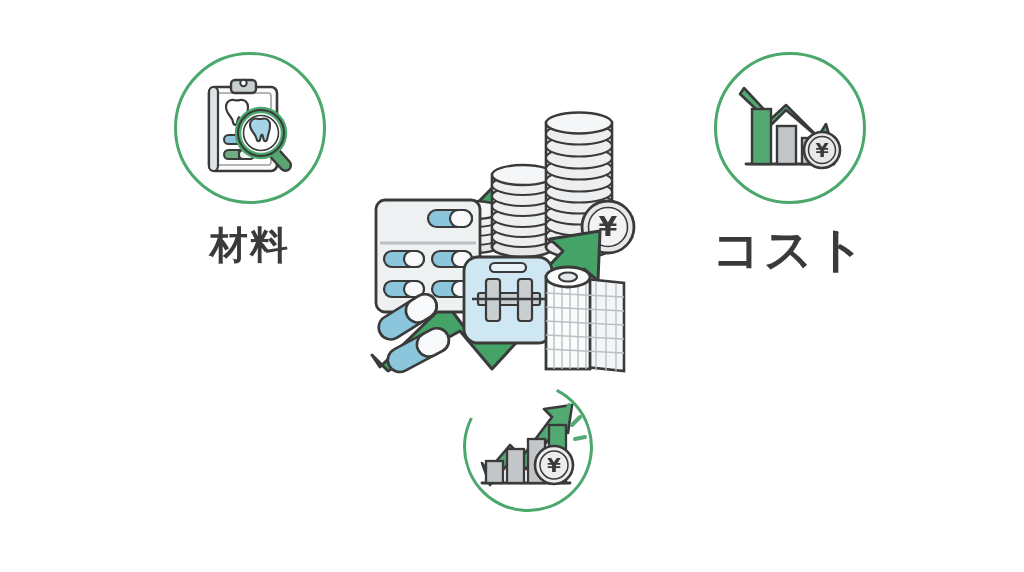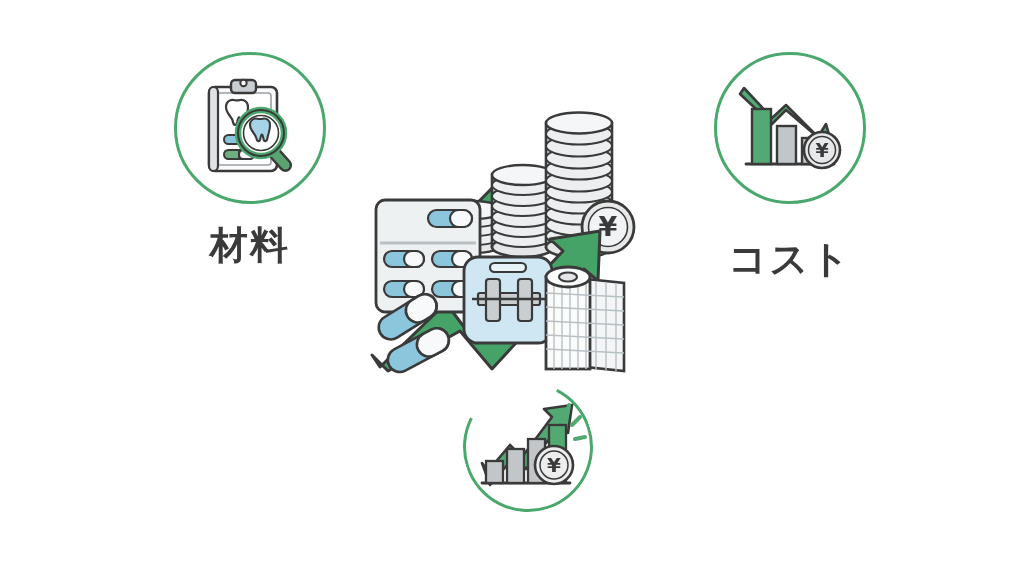--- a/index.html
+++ b/index.html
@@ -27,21 +27,21 @@
     white-space:nowrap;
     font-family:Liberation Serif, serif;
   }
   
   #node-material{left:150px;top:52px;width:200px;}
   #node-material .ring{width:152px;height:152px;border:3.5px solid #4aa86c;}
   #node-material .label{font-size:38px;margin-top:22px;}
 
   #node-cost{left:690px;top:52px;width:200px;}
   #node-cost .ring{width:152px;height:152px;border:3.5px solid #4aa86c;}
-  #node-cost .label{font-size:38px;margin-top:36px;}
+  #node-cost .label{font-size:48px;margin-top:22px;}
 
   #node-profit{left:428px;top:382px;width:200px;}
   #node-profit .ring{width:130px;height:130px;border:3.5px solid #4aa86c;border-top-color:transparent;transform:rotate(-18deg);}
   #node-profit .ring > svg{transform:rotate(18deg);}
   #node-profit .label{font-size:40px;margin-top:14px;}
 
   #center-art{left:350px;top:55px;width:330px;height:330px;}
   svg{display:block;overflow:visible;}
 </style>
 </head>

